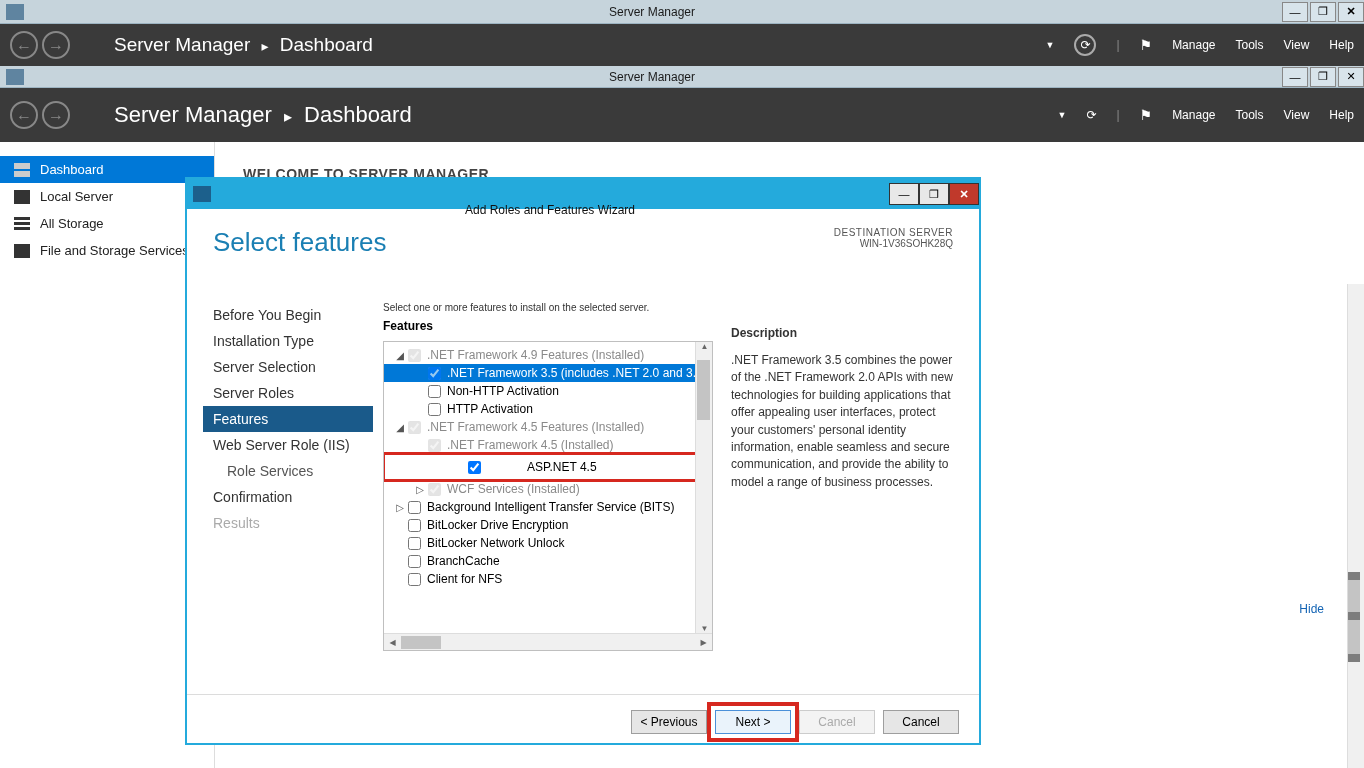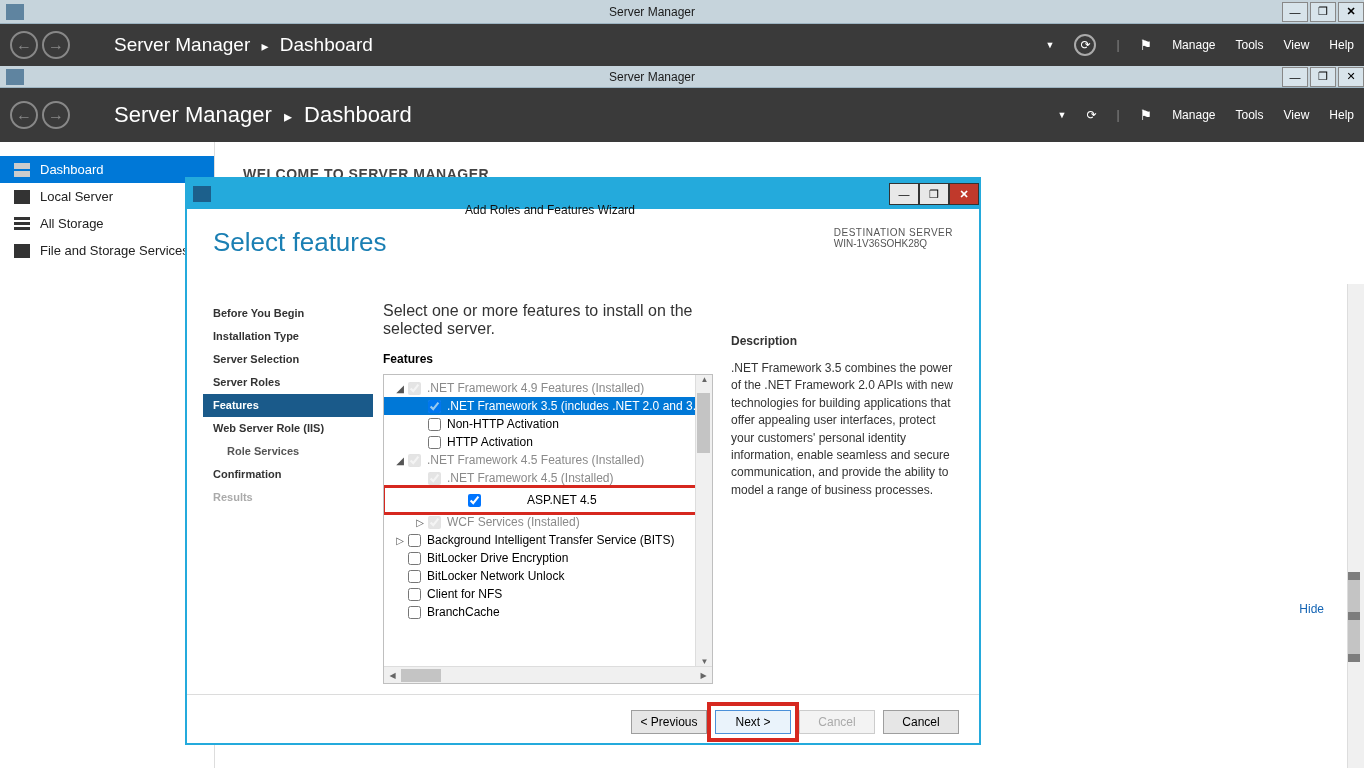--- a/index.html
+++ b/index.html
@@ -58,31 +58,31 @@
   .wizard-titlebar { height: 30px; background:#24aadc; display:flex; align-items:center; }
   .wizard-titlebar .w-icon { width:18px; height:16px; background:#1a4e78; margin-left:6px; opacity:.8;}
   .wizard-titlebar .title { flex:1; text-align:center; font-size:12px; color:#111;margin-top:31px; }
   .wizard-titlebar .ctrls { display:flex; }
   .wizard-titlebar .c { width:30px; height:22px; border:1px solid #333; display:flex;align-items:center;justify-content:center; font-size:11px; background:#e8e8e8;}
   .wizard-titlebar .c.close { background:#c0392b; color:#fff; font-weight:bold;}
 
   .wizard-body { display:flex; height: calc(100% - 30px - 54px); padding: 18px 16px 0 16px; }
   .wizard-header-row { display:flex; justify-content:space-between; align-items:flex-start; margin-bottom: 26px; width:100%; padding: 0 4px;}
   .wizard-h1 { font-size: 26px; font-weight: 300; color:#1a7fb3; }
-  .dest { text-align:left; font-size:10px; color:#555;}
+  .dest { text-align:right; font-size:10px; color:#555;}
   .dest .lbl { letter-spacing:.5px; }
-  .steps { width: 170px; font-size: 11px; line-height: 1; font-weight: bold; }
+  .steps { width: 170px; font-size: 14px; line-height: 1; }
   .steps .s { padding: 6px 10px; color:#333; cursor:default; }
   .steps .s.active { background:#1a5a8a; color:#fff; }
   .steps .s.sub { padding-left: 24px; color:#555;}
   .steps .s.disabled { color:#aaa; }
 
   .feat-panel { flex:1; padding: 0 10px; display:flex; gap: 18px; }
   .feat-left { width: 330px; }
-  .feat-intro { font-size: 16px; color:#333; margin-bottom: 14px;}
+  .feat-intro { font-size: 10px; color:#333; margin-bottom: 6px;}
   .feat-label { font-size: 12px; font-weight:600; margin-bottom: 8px;}
   .tree-box { border:1px solid #bfbfbf; height: 310px; display:flex; flex-direction:column;}
   .tree-scroll { flex:1; overflow: hidden; font-size:12px; padding: 4px 0; position:relative;}
   .tree-scroll .scrollbar-v {position:absolute; right:0; top:0; width:17px; height:100%; background:#f0f0f0; border-left:1px solid #ddd;}
   .tree-scroll .scrollbar-v::before{content:"▲"; position:absolute;top:0;left:0;width:17px;text-align:center;font-size:8px;color:#666;}
   .tree-scroll .scrollbar-v::after{content:"▼"; position:absolute;bottom:0;left:0;width:17px;text-align:center;font-size:8px;color:#666;}
   .tree-scroll .thumb-v{position:absolute; right:2px; top:18px; width:13px; height:60px; background:#c4c4c4;}
   .tree-hscroll { height:17px; background:#f0f0f0; border-top:1px solid #ddd; display:flex; align-items:center;}
   .tree-hscroll .arrow{width:17px;text-align:center;font-size:8px;color:#666;}
   .tree-hscroll .track{flex:1;height:13px;position:relative;}
@@ -304,26 +304,26 @@
               <span>BitLocker Drive Encryption</span>
             </div>
             <div class="tn lvl0">
               <span class="exp"></span>
               <input type="checkbox" style="">
               <span>BitLocker Network Unlock</span>
             </div>
             <div class="tn lvl0">
               <span class="exp"></span>
               <input type="checkbox" style="">
+              <span>BranchCache</span>
+            </div>
+            <div class="tn lvl0">
+              <span class="exp"></span>
+              <input type="checkbox" style="">
               <span>Client for NFS</span>
-            </div>
-            <div class="tn lvl0">
-              <span class="exp"></span>
-              <input type="checkbox" style="">
-              <span>BranchCache</span>
             </div>
 
             <div class="scrollbar-v">
               <div class="thumb-v"></div>
             </div>
           </div>
           <div class="tree-hscroll">
             <span class="arrow">◀</span>
             <div class="track">
                 <div class="thumb-h"></div>

